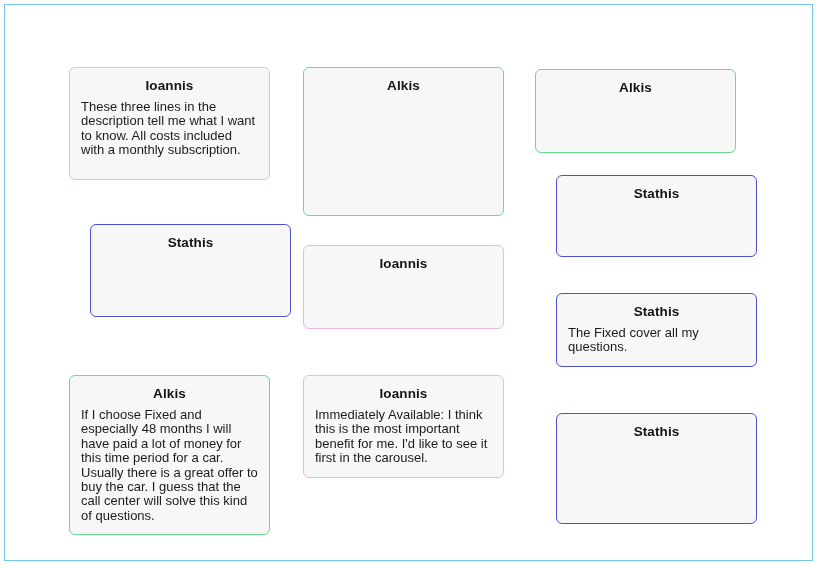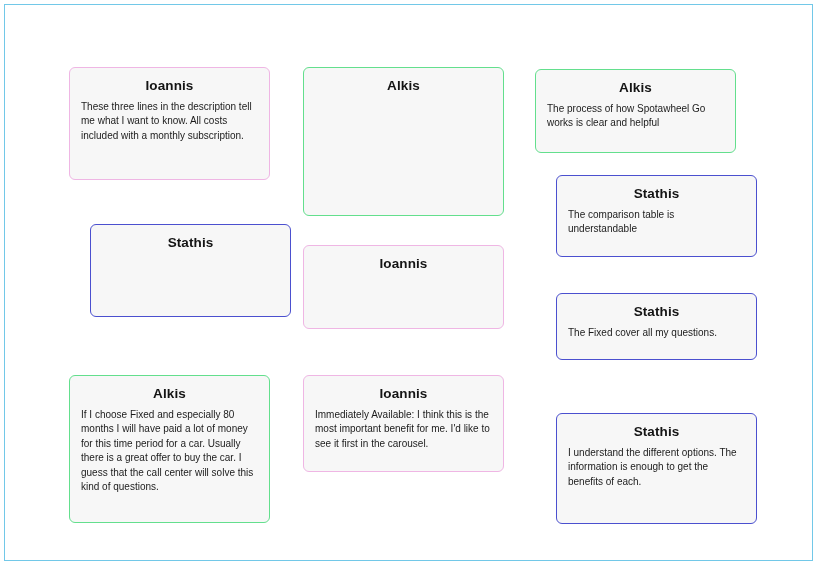--- a/index.html
+++ b/index.html
@@ -56,21 +56,21 @@
   .card-title {
     text-align: center;
     font-weight: bold;
     font-size: 13.5px;
     line-height: 17px;
     color: #141414;
     margin: 0 0 6px 0;
     letter-spacing: 0.1px;
   }
   .card-body {
-    font-size: 10px;
+    font-size: 13px;
     line-height: 14.4px;
     color: #1b1b1b;
     margin: 0;
     text-align: left;
   }
   .accent-pink   { border-color: #efb6e4; }
   .accent-green  { border-color: #63df8d; }
   .accent-blue   { border-color: #4b50cf; margin-left: 21px; }
 </style>
 </head>
@@ -82,47 +82,44 @@
       <div class="column" id="col-1" style="left: 0px; top: 0px; width: 817px; height: 565px;">
         <div class="card accent-pink" style="left: 69px; top: 51px; width: 201px; min-height: 113px;">
           <div class="card-title">Ioannis</div>
           <div class="card-body">These three lines in the description tell me what I want to know. All costs included with a monthly subscription.</div>
         </div>
         <div class="card accent-blue" style="left: 69px; top: 208px; width: 201px; min-height: 93px;">
           <div class="card-title">Stathis</div>
         </div>
         <div class="card accent-green" style="left: 69px; top: 359px; width: 201px; min-height: 148px;">
           <div class="card-title">Alkis</div>
-          <div class="card-body">If I choose Fixed and especially 80 months I will have paid a lot of money for this time period for a car. Usually there is a great offer to buy the car. I guess that the call center will solve this kind of questions.</div>
+          <div class="card-body">If I choose Fixed and especially 48 months I will have paid a lot of money for this time period for a car. Usually there is a great offer to buy the car. I guess that the call center will solve this kind of questions.</div>
         </div>
       </div>
       <div class="column" id="col-2" style="left: 0px; top: 0px; width: 817px; height: 565px;">
         <div class="card accent-green" style="left: 303px; top: 51px; width: 201px; min-height: 149px;">
           <div class="card-title">Alkis</div>
         </div>
         <div class="card accent-pink" style="left: 303px; top: 229px; width: 201px; min-height: 84px;">
           <div class="card-title">Ioannis</div>
         </div>
         <div class="card accent-pink" style="left: 303px; top: 359px; width: 201px; min-height: 97px;">
           <div class="card-title">Ioannis</div>
           <div class="card-body">Immediately Available: I think this is the most important benefit for me. I'd like to see it first in the carousel.</div>
         </div>
       </div>
       <div class="column" id="col-3" style="left: 0px; top: 0px; width: 817px; height: 565px;">
         <div class="card accent-green" style="left: 535px; top: 53px; width: 201px; min-height: 84px;">
           <div class="card-title">Alkis</div>
-          <div class="card-body">The process of how Spotawheel Go works is clear and helpful</div>
         </div>
         <div class="card accent-blue" style="left: 535px; top: 159px; width: 201px; min-height: 82px;">
           <div class="card-title">Stathis</div>
-          <div class="card-body">The comparison table is understandable</div>
         </div>
         <div class="card accent-blue" style="left: 535px; top: 277px; width: 201px; min-height: 67px;">
           <div class="card-title">Stathis</div>
           <div class="card-body">The Fixed cover all my questions.</div>
         </div>
         <div class="card accent-blue" style="left: 535px; top: 397px; width: 201px; min-height: 111px;">
           <div class="card-title">Stathis</div>
-          <div class="card-body">I understand the different options. The information is enough to get the benefits of each.</div>
         </div>
       </div>
     </div>
 </div>
 
 </body></html>

